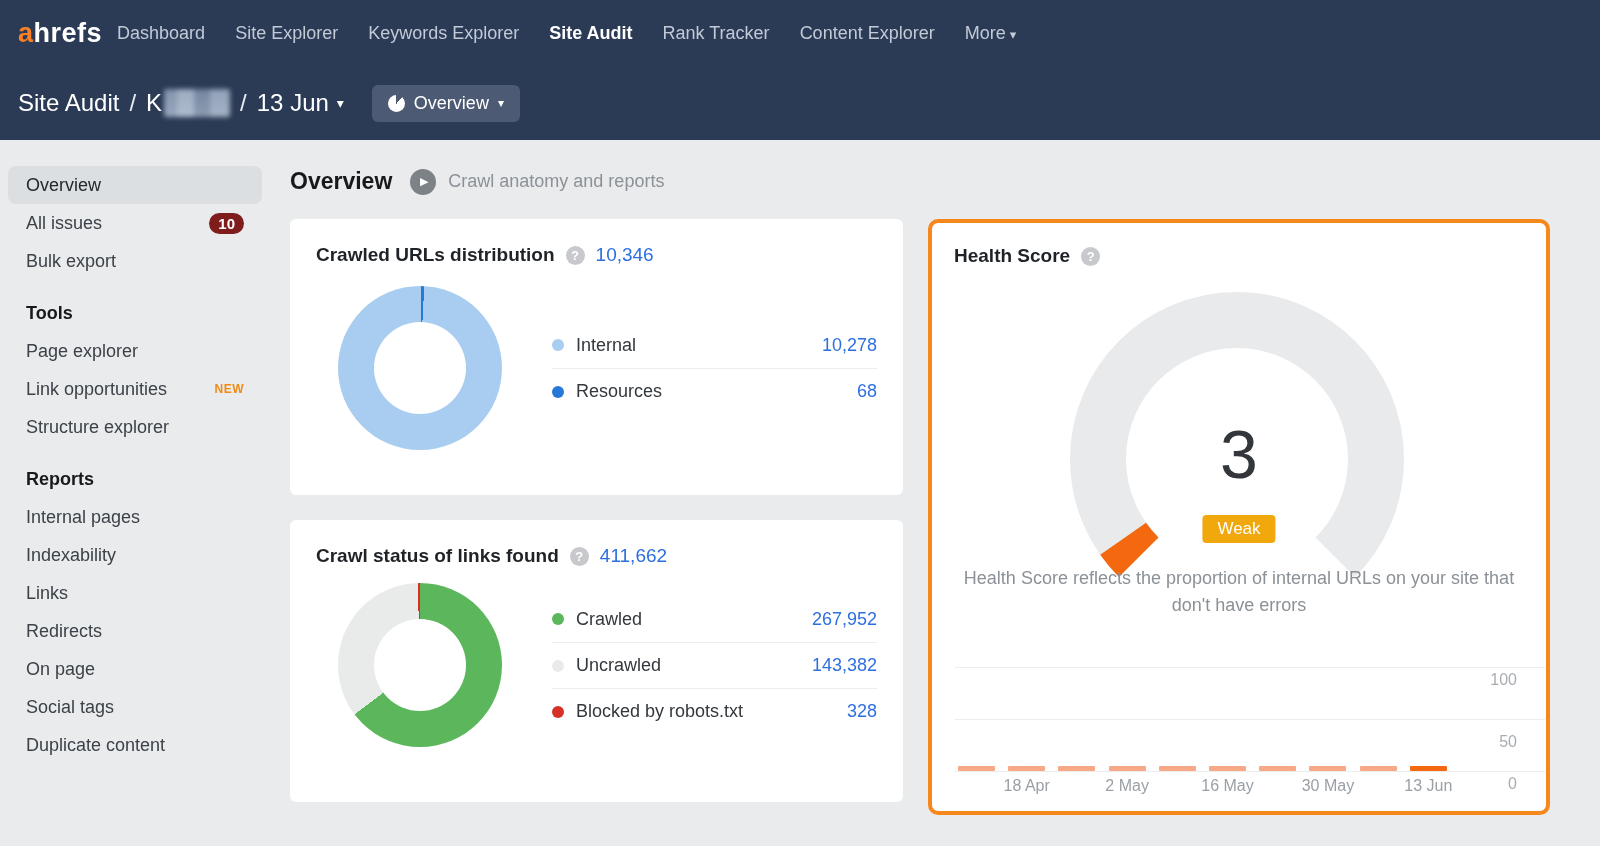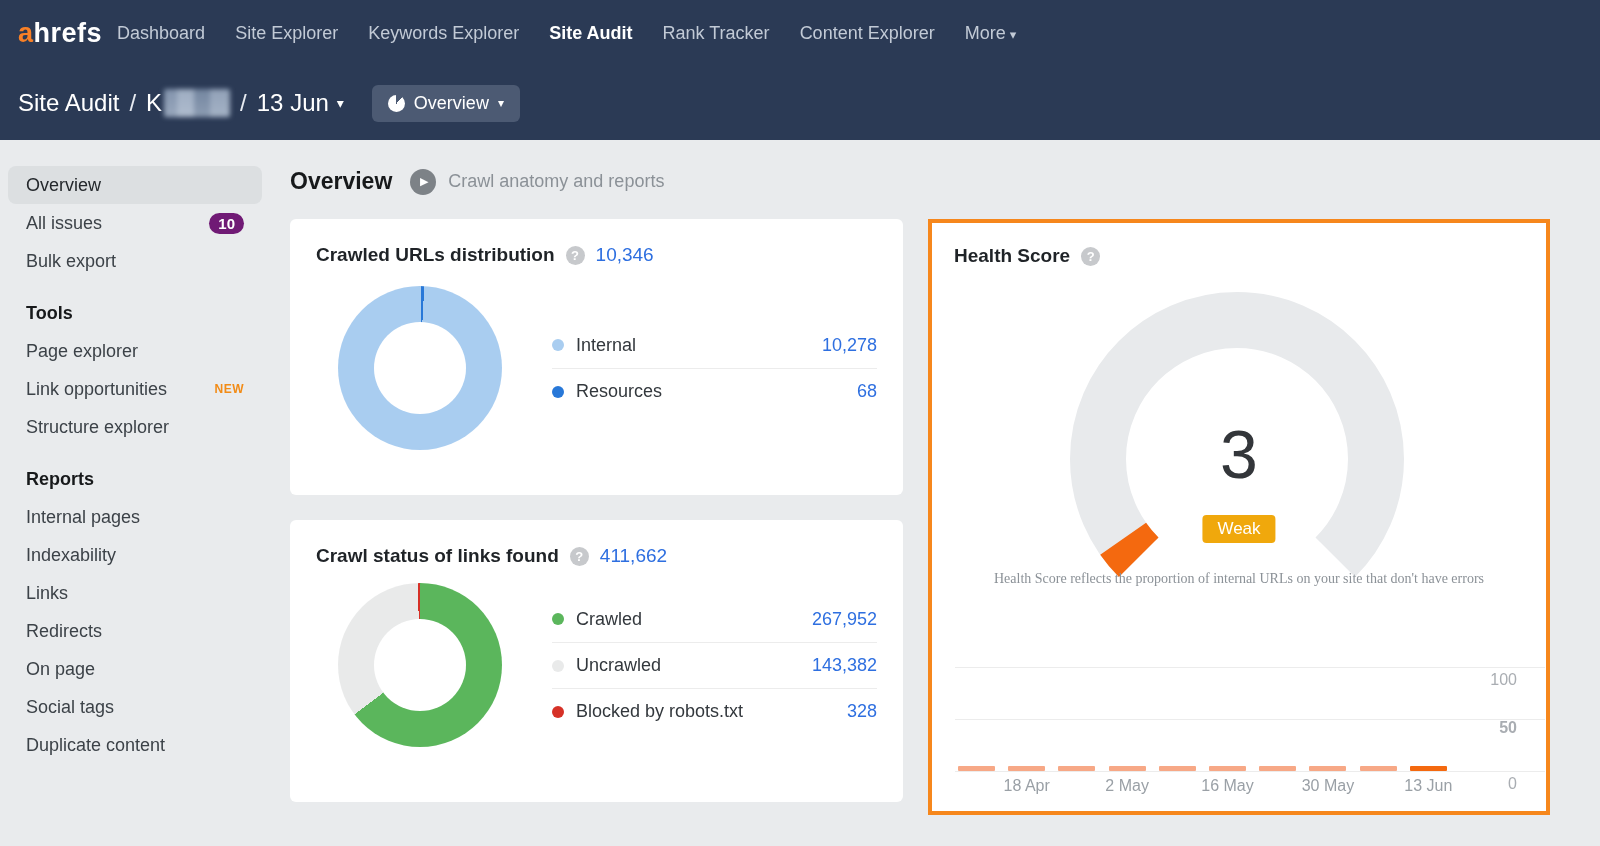--- a/index.html
+++ b/index.html
@@ -31,21 +31,21 @@
   .seg-pie { width:17px; height:17px; border-radius:50%;
     background:conic-gradient(#4c5a73 0 40deg, #ffffff 40deg 360deg); }
   .segment-btn .caret { font-size:12px; }
 
   
   .layout { display:flex; height:706px; }
   .sidebar { width:270px; flex:0 0 270px; padding-top:26px; overflow:hidden; }
   .side-item { height:38px; display:flex; align-items:center; padding:0 18px;
     font-size:18px; color:#3c4248; cursor:pointer; margin:0 8px; border-radius:8px; }
   .side-item.selected { background:#dcdfe1; color:#24282c; }
-  .side-item .badge { margin-left:auto; background:#701a75; color:#fff; font-size:15px;
+  .side-item .badge { margin-left:auto; background:#7f1d1d; color:#fff; font-size:15px;
     border-radius:12px; padding:2px 9px; font-weight:bold; }
   .side-item .newtag { margin-left:auto; color:#f28b16; font-size:12px; font-weight:bold; letter-spacing:.5px; }
   .side-header { height:38px; display:flex; align-items:center; padding:0 18px; margin:14px 8px 0 8px;
     font-size:18px; font-weight:bold; color:#17191b; }
 
   
   .main { flex:1; padding:28px 0 0 20px; }
   .main-head { display:flex; align-items:center; margin-bottom:24px; }
   .main-title { font-size:23px; font-weight:bold; color:#17191b; margin-right:18px; }
   .play-btn { width:26px; height:26px; border-radius:50%; background:#7d8287; color:#fff;
@@ -70,29 +70,29 @@
     transform:translate(-50%,-50%); background:#fff; border-radius:50%; }
   .legend { flex:1; margin-left:50px; }
   .legend-row { height:46px; display:flex; align-items:center; }
   .legend-row + .legend-row { border-top:1px solid #ececec; }
   .dot { width:12px; height:12px; border-radius:50%; margin-right:12px; flex:0 0 12px; }
   .legend-label { font-size:18px; color:#33383d; }
   .legend-value { margin-left:auto; font-size:18px; color:#2e6fe0; cursor:pointer; }
 
   
   .health-card { width:622px; height:596px; background:#fff; border:4px solid #f6871c;
-    border-radius:0; position:relative; }
+    border-radius:10px; position:relative; }
   .health-title-row { position:absolute; left:22px; top:22px; display:flex; align-items:center; }
   .gauge-svg { position:absolute; left:105px; top:64px; }
   .gauge-value { position:absolute; left:0; right:0; top:192px; text-align:center;
     font-size:68px; color:#33363a; }
   .rating-badge { position:absolute; left:50%; transform:translateX(-50%); top:292px;
     background:#f0a80c; color:#fff; font-size:17px; border-radius:4px; padding:4px 15px; }
   .health-desc { position:absolute; left:0; right:0; top:342px; margin:0 auto; width:552px;
-    text-align:center; font-size:14px; line-height:27px; color:#8b9197;font-family:Liberation Serif, serif; }
+    text-align:center; font-size:18px; line-height:27px; color:#8b9197; }
   .mini-chart { position:absolute; left:23px; top:430px; width:590px; height:150px; }
   .gridline { position:absolute; left:0; width:100%; height:1px; background:#ececec; }
   .ytick { position:absolute; right:28px; font-size:16px; color:#a9adb2; }
   .bar { position:absolute; height:5px; border-radius:1px; }
   .xtick { position:absolute; top:124px; transform:translateX(-50%); font-size:16px; color:#9aa0a6; white-space:nowrap; }
 </style>
 </head>
 <body>
 
 <div class="header">
@@ -247,21 +247,21 @@
             <path d="M 101.71215741506987 270.2878425849301 A 139 139 0 1 1 298.2878425849301 270.2878425849301" fill="none" stroke="#e8eaec" stroke-width="56"></path>
             <path d="M 101.71215741506987 270.2878425849301 A 139 139 0 0 1 86.13786584383011 251.72712465279537" fill="none" stroke="#f4690f" stroke-width="56"></path>
           </svg>
         <div class="gauge-value">3</div>
         <div class="rating-badge" style="background: rgb(240, 168, 12);">Weak</div>
         <div class="health-desc">Health Score reflects the proportion of internal URLs on your site that don't have errors</div>
         <div class="mini-chart" id="mini-chart">
             <div class="gridline" style="top: 14px;"></div>
             <span class="ytick" style="top: 18px;">100</span>
             <div class="gridline" style="top: 66px;"></div>
-            <span class="ytick" style="top: 66px; font-weight: bold;">50</span>
+            <span class="ytick" style="top: 80px;">50</span>
             <div class="gridline" style="top: 118px;"></div>
             <span class="ytick" style="top: 122px;">0</span>
             <div class="bar" style="left: 3px; width: 37px; top: 113px; height: 5px; background: rgb(247, 168, 134);"></div>
             <div class="bar" style="left: 53.2px; width: 37px; top: 113px; height: 5px; background: rgb(247, 168, 134);"></div>
             <div class="bar" style="left: 103.4px; width: 37px; top: 113px; height: 5px; background: rgb(247, 168, 134);"></div>
             <div class="bar" style="left: 153.6px; width: 37px; top: 113px; height: 5px; background: rgb(247, 168, 134);"></div>
             <div class="bar" style="left: 203.8px; width: 37px; top: 113px; height: 5px; background: rgb(247, 168, 134);"></div>
             <div class="bar" style="left: 254px; width: 37px; top: 113px; height: 5px; background: rgb(247, 168, 134);"></div>
             <div class="bar" style="left: 304.2px; width: 37px; top: 113px; height: 5px; background: rgb(247, 168, 134);"></div>
             <div class="bar" style="left: 354.4px; width: 37px; top: 113px; height: 5px; background: rgb(247, 168, 134);"></div>

